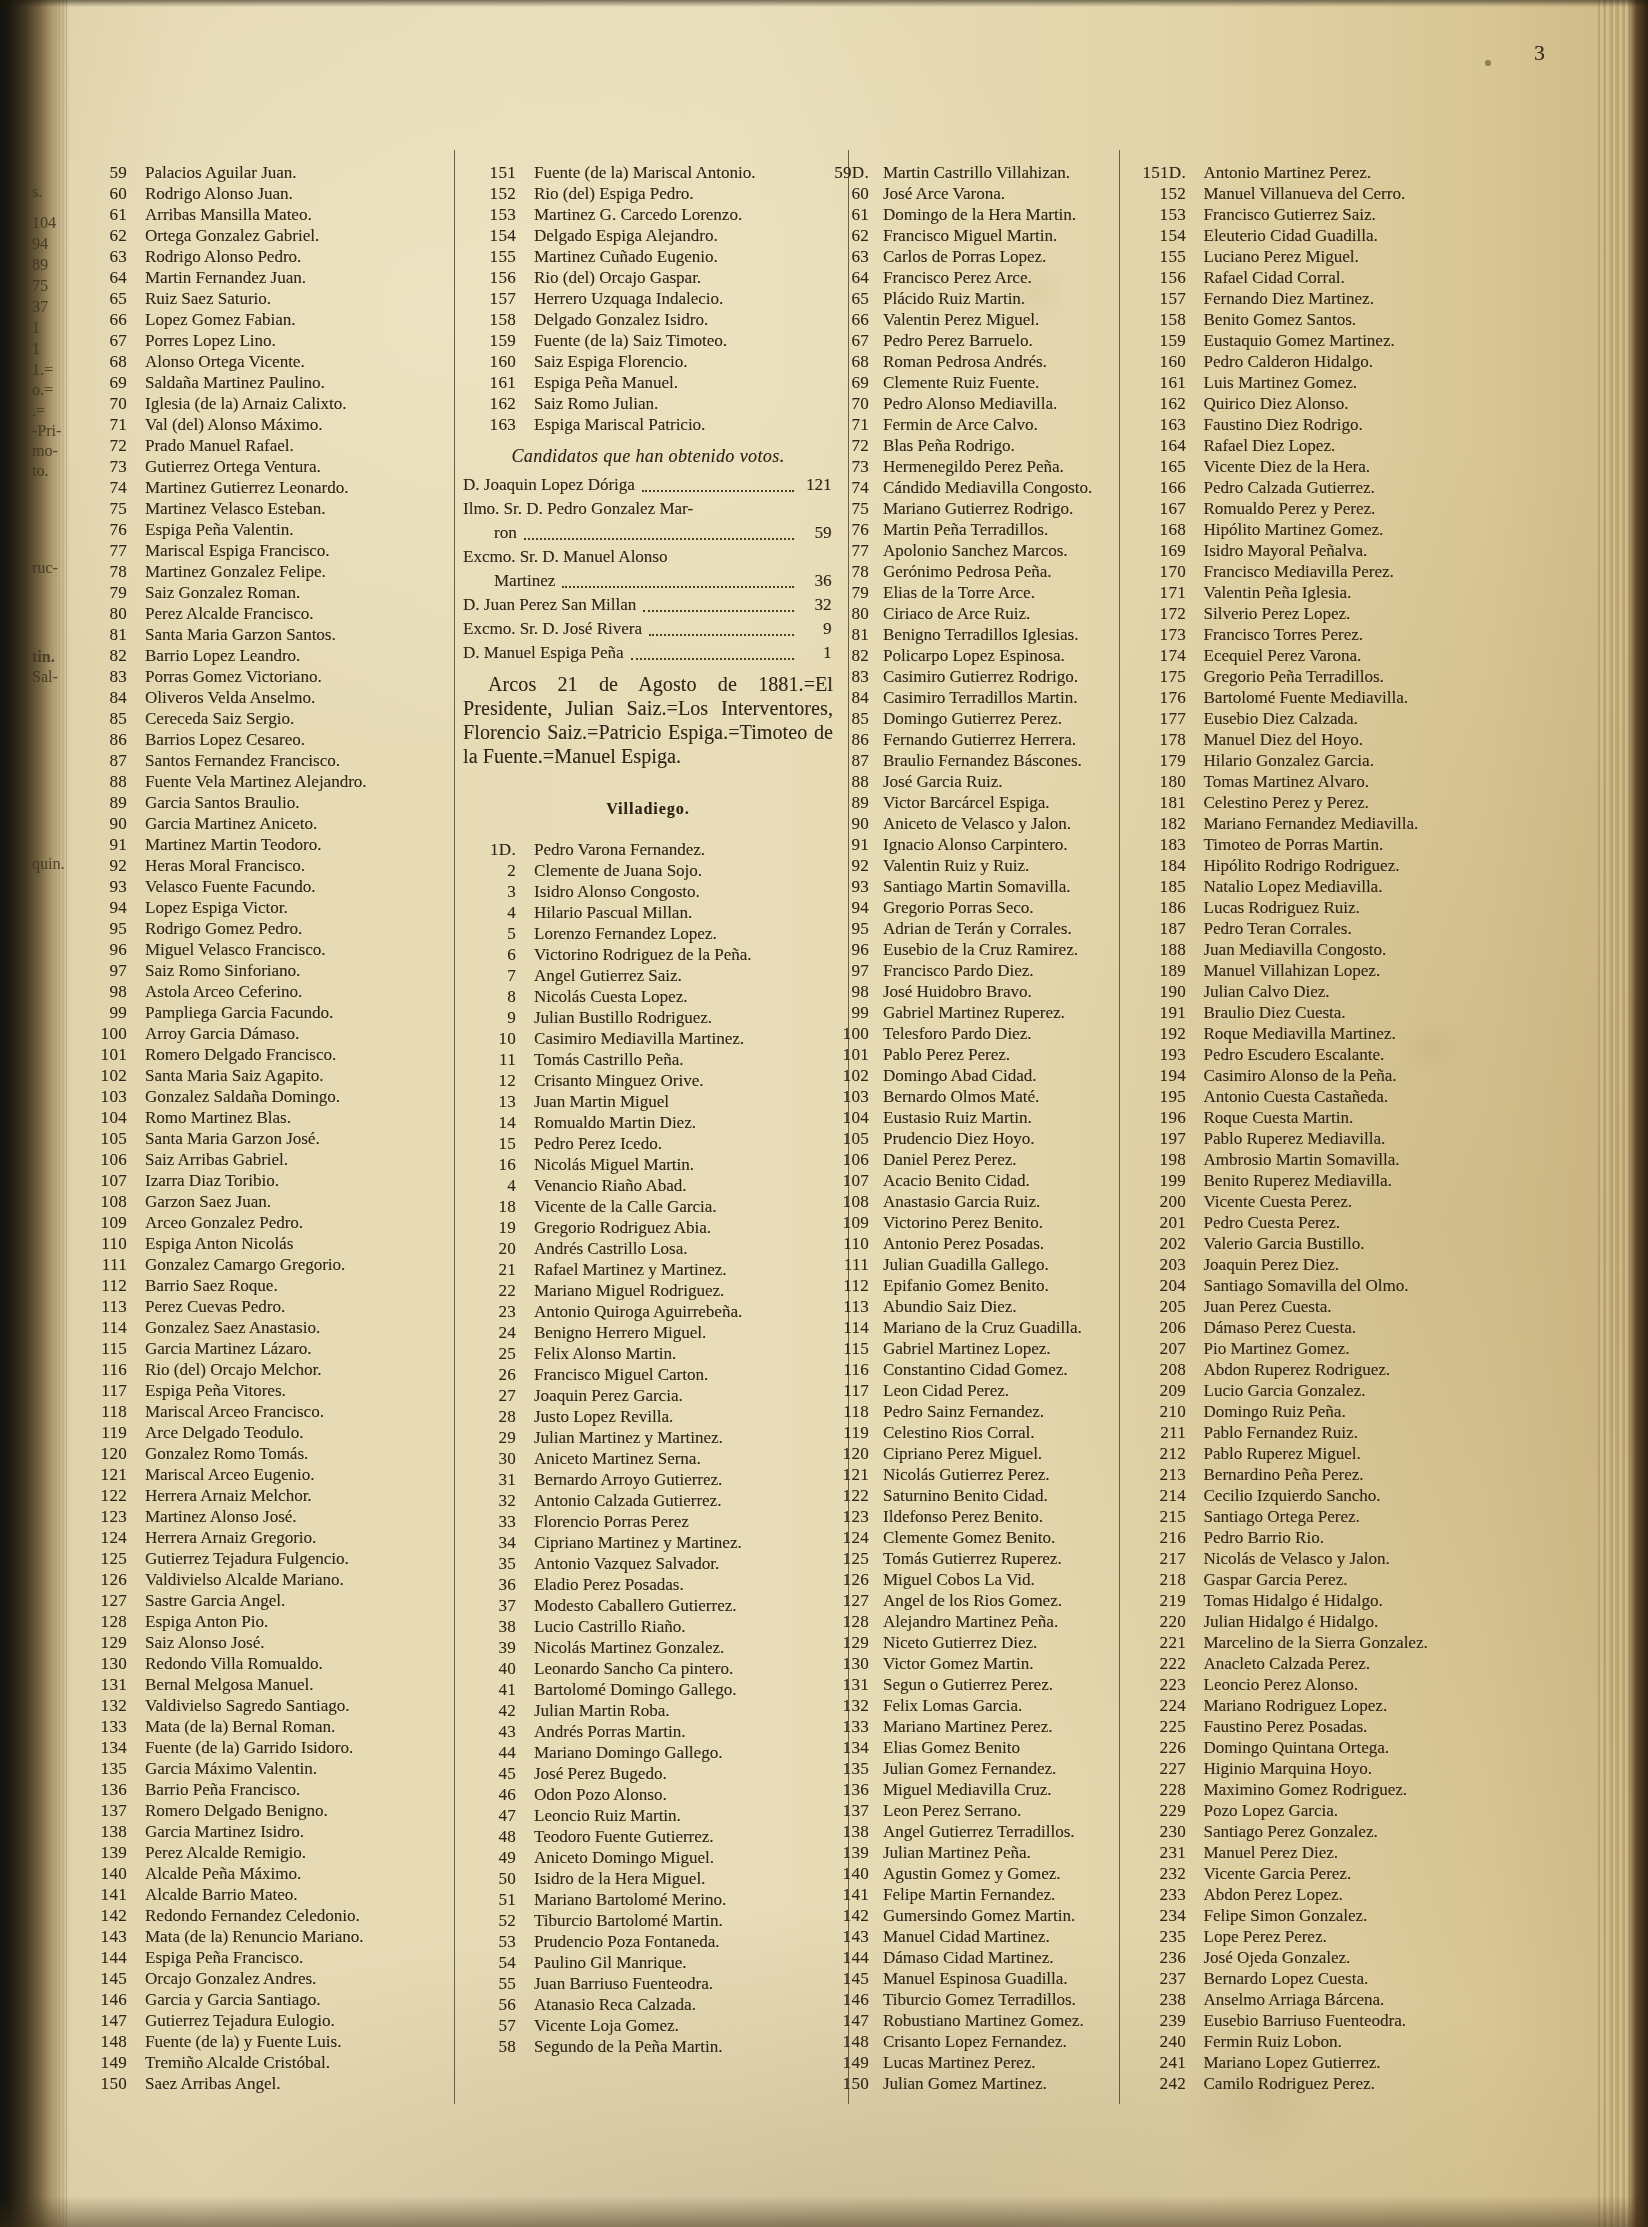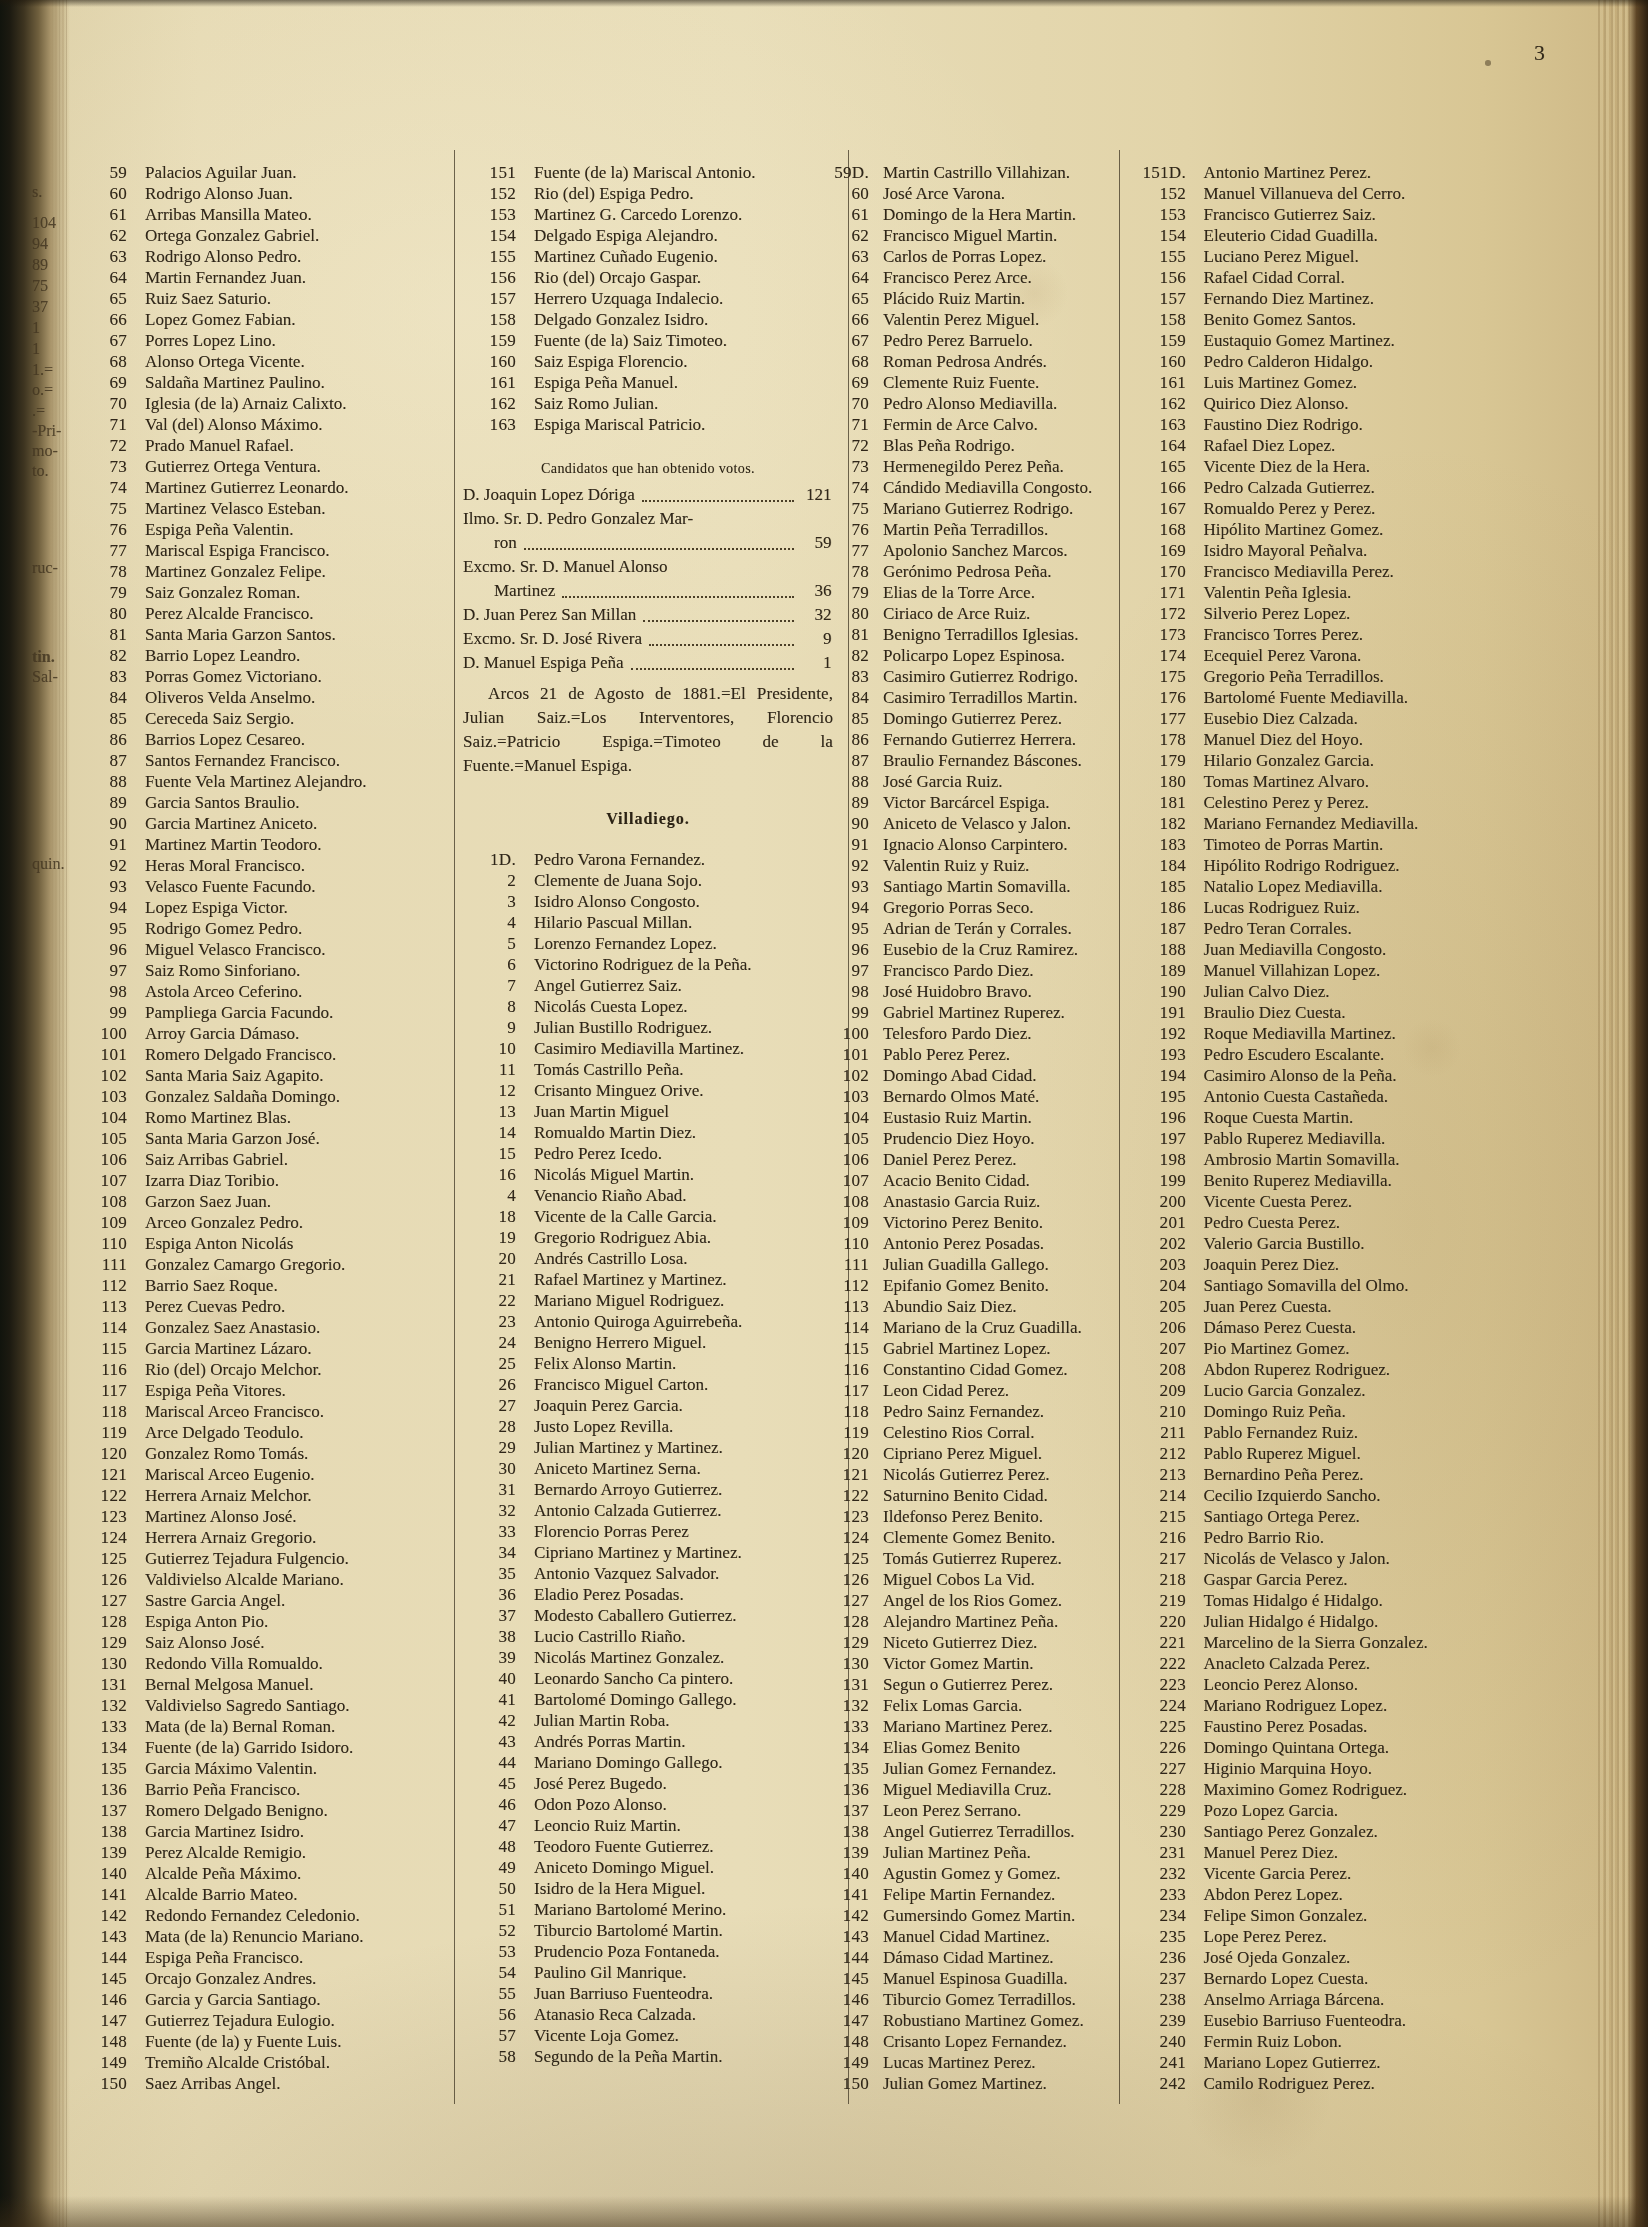--- a/index.html
+++ b/index.html
@@ -38,27 +38,27 @@
   .col{position:absolute;top:162px}
   #col1{left:66px;width:383px}
   #col2{left:463px;width:370px}
   #col3{left:819px;width:299px}
   #col4{left:1126px;width:493px}
   .row{display:flex;white-space:nowrap;line-height:21px;font-size:17px}
   .num{flex:none;text-align:right;letter-spacing:0.3px}
   #col1 .num{width:61px} #col2 .num{width:53px} #col3 .num{width:50px} #col4 .num{width:60px}
   .nm{margin-left:18px}
   #col3 .nm{margin-left:14px} #col4 .nm{margin-left:17.5px}
-  .cand-heading{text-align:center;font-size:14px;margin-top:26px;letter-spacing:0.4px;color:#2c2315}
+  .cand-heading{font-style:italic;text-align:center;font-size:18px;margin-top:11px;letter-spacing:0.4px;color:#2c2315}
   .cands{margin-top:5.6px}
   .crow{display:flex;align-items:flex-end;font-size:17px;line-height:24px;white-space:nowrap;padding-right:1.4px}
   .crow.ind .cname{padding-left:31px}
   .leader{flex:1;border-bottom:2.1px dotted #4a3e27;margin:0 5.6px 4.9px 7px;min-width:18px}
   .votes{flex:none;text-align:right;min-width:32px}
-  .closing{margin-top:7px;font-size:17px;line-height:24px;text-align:justify;text-indent:25px;letter-spacing:0.1px;white-space:normal}
+  .closing{margin-top:7px;font-size:20px;line-height:24px;text-align:justify;text-indent:25px;letter-spacing:0.1px;white-space:normal}
   .villa-heading{text-align:center;font-size:16px;font-weight:bold;margin-top:32px;letter-spacing:1px;color:#2b2214}
   .list2{margin-top:21px}
 </style>
 </head>
 <body>
 
 <div class="sheet">
   <div class="paper"></div>
   <div class="stains"></div>
   <div class="left-edges"></div>

